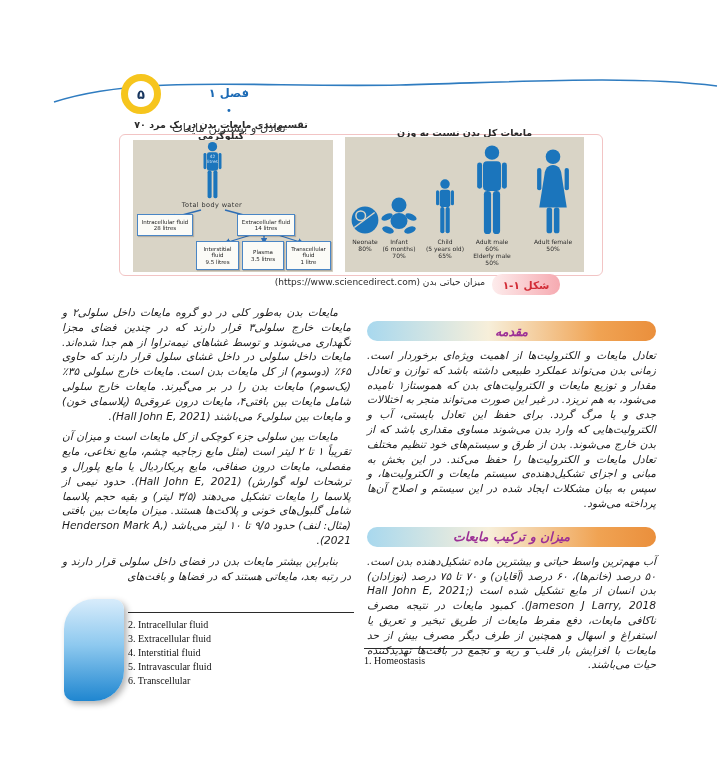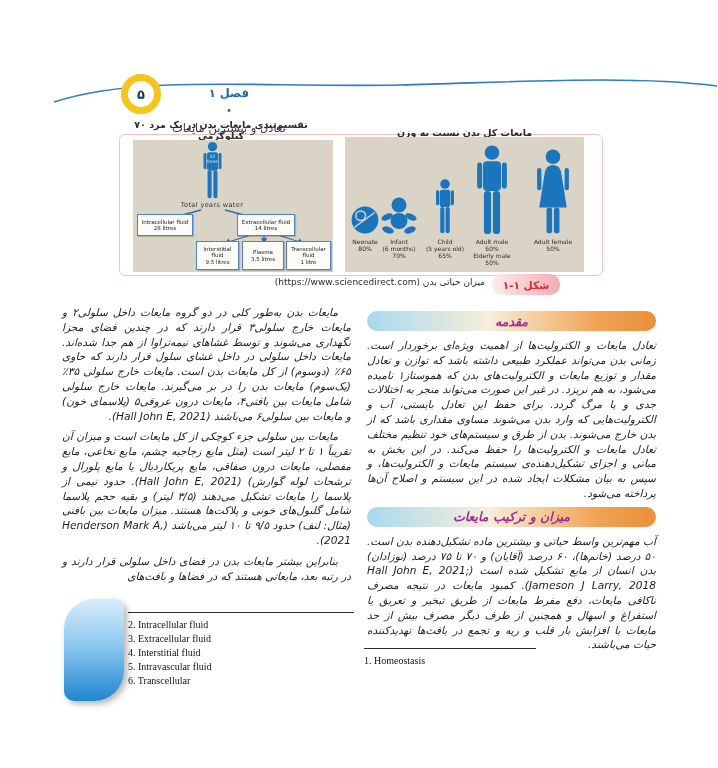--- a/index.html
+++ b/index.html
@@ -59,21 +59,21 @@
                    background:linear-gradient(90deg,#fdecec 0%, #f6aab1 100%);
                    color:#d22b35; font-weight:bold; font-size:10.5px;
                    display:flex; align-items:center; justify-content:center; direction:rtl; }
   #caption-text { position:absolute; left:140px; top:277px; width:345px; direction:rtl;
                   font-size:9px; color:#2b2b2b; }
 
   
   #columns { position:absolute; left:62px; top:305px; width:594px; direction:rtl;
              display:flex; gap:16px; }
   .col { width:289px;font-style:italic; }
-  .heading-bar { height:20px; border-radius:10px; margin:6px 0 7px 0;
+  .heading-bar { height:20px; border-radius:10px; margin:16px 0 7px 0;
                  background:linear-gradient(90deg,#a8d8ee 0%, #f7efda 42%, #f0a353 80%, #ea8f3c 100%);
                  color:#9c2f96; font-weight:bold; font-size:12.5px;
                  display:flex; align-items:center; justify-content:center; direction:rtl; }
   .para { direction:rtl; text-align:justify; font-size:10.6px; line-height:14.8px;
           margin:0 0 6px 0; }
   .para.indent { text-indent:13px; }
 
   .footnote-block { position:absolute; direction:ltr; text-align:left;
                     font-family:"Liberation Serif", serif; font-size:10px;
                     line-height:14px; color:#111; }
@@ -116,21 +116,21 @@
       <circle cx="18" cy="8" r="8"></circle>
       <rect x="8.5" y="17.5" width="19" height="32" rx="4"></rect>
       <rect x="2.5" y="19" width="5" height="28" rx="2.5"></rect>
       <rect x="28.5" y="19" width="5" height="28" rx="2.5"></rect>
       <rect x="9.5" y="49" width="7" height="48" rx="3"></rect>
       <rect x="19.5" y="49" width="7" height="48" rx="3"></rect>
     </g>
     <text x="18" y="28" text-anchor="middle" font-size="7.5" fill="#cfe3f5">42</text>
     <text x="18" y="37" text-anchor="middle" font-size="7.5" fill="#cfe3f5">litres</text>
   </svg>
-  <div id="root-label">Total years water</div>
+  <div id="root-label">Total body water</div>
 
   <svg id="diagram-arrows" width="200" height="132" viewBox="0 0 200 132">
     <defs>
       <marker id="ah" markerWidth="6" markerHeight="6" refX="4" refY="2.5" orient="auto">
         <path d="M0,0 L5,2.5 L0,5 Z" fill="#2e6db4"></path>
       </marker>
     </defs>
     <line class="arr" x1="68" y1="70" x2="38" y2="78" marker-end="url(#ah)"></line>
     <line class="arr" x1="92" y1="70" x2="122" y2="78" marker-end="url(#ah)"></line>
     <line class="arr" x1="118" y1="95" x2="92" y2="103" marker-end="url(#ah)"></line>

